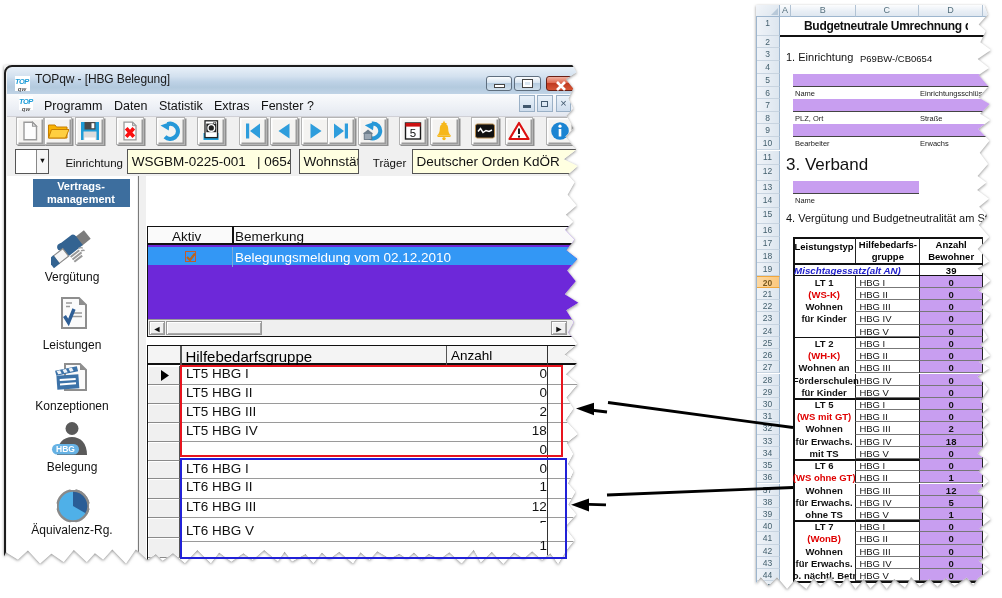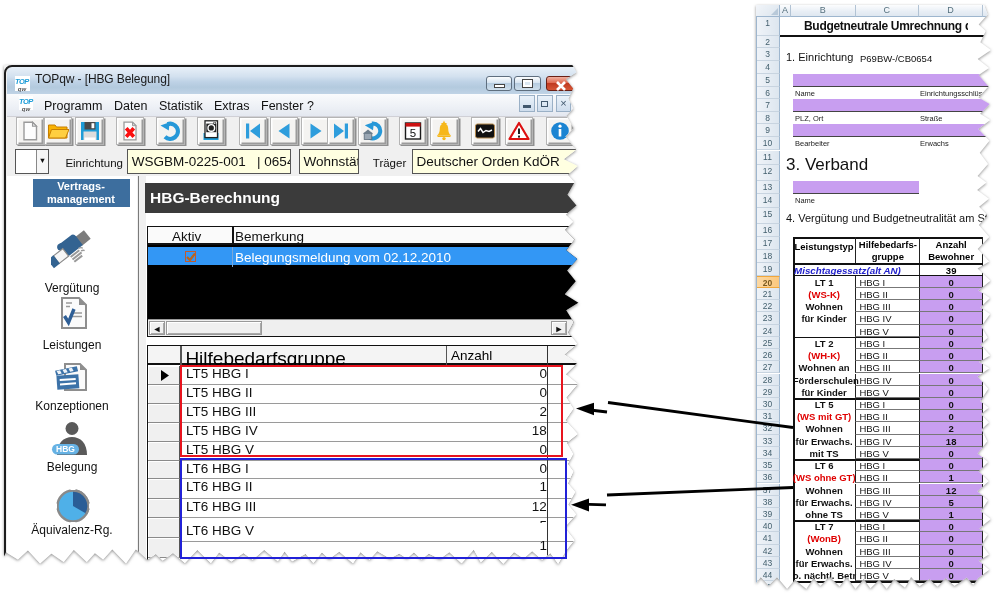--- a/index.html
+++ b/index.html
@@ -27,21 +27,21 @@
 .flabel { position:absolute; top:92.5px; font-size:11.5px; color:#111; }
 #sidebar { position:absolute; left:3px; top:111.5px; width:130px; height:394px; background:#ffffff; }
 #sidehdr { position:absolute; left:28.5px; top:114px; width:97px; height:28px; background:#3d6e9e;
   color:#fff; font-weight:bold; font-size:11px; text-align:center; line-height:13px; padding-top:1.5px; }
 .slabel { position:absolute; width:130px; left:3px; text-align:center; font-size:12px; color:#111; }
 #vsep1 { position:absolute; left:133.5px; top:111.5px; width:1.5px; height:394px; background:#7a7a7a; }
 #vsep2 { position:absolute; left:142px; top:111.5px; width:1.5px; height:394px; background:#7a7a7a; }
 #main { position:absolute; left:142px; top:111.5px; width:438px; height:394.5px; background:#ffffff; }
 #hbgbar { position:absolute; left:141px; top:118.5px; width:439px; height:30px; background:#3b3b3b; }
 #hbgbar span { position:absolute; left:5px; top:6px; color:#fff; font-weight:bold; font-size:15.5px; }
-#table1 { position:absolute; left:142.9px; top:161px; width:437px; height:111px; background:#000000; border:1.5px solid #111; }
+#table1 { position:absolute; left:142.9px; top:161px; width:437px; height:111px; background:#6d28d9; border:1.5px solid #111; }
 #t1hdr { position:absolute; left:0; top:0; width:100%; height:18px; background:#fafafa; border-bottom:2px solid #111; font-size:13.5px; color:#111; }
 #t1row { position:absolute; left:0; top:20.5px; width:100%; height:18px; background:#3397f5; }
 #t1scroll { position:absolute; left:0; bottom:0; width:100%; height:16.5px; background:#efefef; border-top:1px solid #999; }
 .sbtn { position:absolute; top:0.5px; width:16px; height:14.5px; background:#f0f0f0; border:1px solid #999;
   box-shadow:inset 1px 1px 0 #fff, inset -1px -1px 0 #aaa; font-size:9px; text-align:center; line-height:14px; color:#111; }
 #table2 { position:absolute; left:142.9px; top:280.3px; width:437px; height:226px; background:#fff; border-left:1.5px solid #111; border-top:1.5px solid #111; }
 .t2sel { position:absolute; left:0px; width:32.5px; background:#f0f0f0; border-bottom:1px solid #8a8a8a; border-right:1px solid #555; box-shadow:inset 1px 1px 0 #fff; }
 .t2cell { position:absolute; left:33.5px; width:403px; border-bottom:1px solid #9a9a9a; font-size:13.5px; color:#111; padding:1px 0 0 4.5px; line-height:13.5px; background:#fff; }
 .t2val { position:absolute; left:299px; width:100px; text-align:right; font-size:13.5px; color:#111; padding-top:1px; line-height:13.5px; }
 #xl { position:absolute; left:756px; top:5px; width:246px; height:590px; background:#fff; clip-path:polygon(0px 0px, 228.141681643827px 0px, 231.7px 9.5px, 222.7px 19.5px, 229.8px 25.9px, 224.4px 37.3px, 235.0px 44.9px, 221.7px 53.9px, 233.1px 63.0px, 222.7px 70.0px, 232.5px 81.6px, 222.5px 92.4px, 233.7px 98.9px, 224.2px 108.7px, 234.3px 114.9px, 222.3px 124.0px, 233.5px 135.7px, 223.8px 147.7px, 232.1px 158.9px, 221.6px 171.0px, 230.5px 177.6px, 221.2px 185.0px, 233.0px 193.8px, 223.2px 201.8px, 231.6px 210.3px, 222.9px 220.1px, 233.3px 232.0px, 221.7px 244.0px, 233.3px 256.5px, 221.6px 263.5px, 234.5px 275.8px, 222.3px 285.5px, 234.1px 292.9px, 224.3px 302.6px, 234.2px 309.0px, 225.1px 321.4px, 231.9px 332.7px, 224.2px 339.6px, 234.3px 350.6px, 222.8px 356.9px, 233.5px 363.2px, 221.5px 371.4px, 232.4px 383.7px, 224.1px 396.2px, 232.9px 402.7px, 224.7px 408.9px, 233.0px 417.6px, 225.4px 424.6px, 231.4px 436.2px, 221.5px 448.5px, 232.2px 456.9px, 222.6px 466.3px, 232.7px 476.2px, 221.3px 486.2px, 232.0px 495.5px, 224.5px 506.2px, 234.9px 514.1px, 223.1px 523.5px, 231.9px 529.6px, 225.5px 539.4px, 233.1px 549.4px, 222.7px 555.8px, 233.3px 564.8px, 222.3px 573.1px, 217.2px 579.9px, 210.8px 572.5px, 198.5px 581.1px, 189.6px 572.9px, 181.5px 581.7px, 173.5px 573.9px, 163.6px 581.3px, 155.1px 572.0px, 149.0px 582.7px, 138.2px 574.1px, 130.7px 584.0px, 123.2px 574.7px, 114.4px 583.4px, 107.7px 574.1px, 99.5px 584.1px, 90.7px 571.7px, 83.6px 581.5px, 73.4px 571.5px, 64.4px 580.9px, 57.6px 573.1px, 50.4px 584.0px, 38.9px 574.7px, 31.1px 584.0px, 21.0px 571.9px, 12.7px 580.4px, 4.8px 571.9px, 0px 578px); }
@@ -233,21 +233,21 @@
 <g transform="rotate(-38 23 20)">
 <rect x="32" y="10.5" width="11" height="11" fill="#7d7d7d"></rect>
 <path d="M13.5 10 Q13.5 6.5 17 6.5 L29 6.5 Q33 6.5 33 10.5 L33 21.5 L17 21.5 Q13.5 21.5 13.5 18 Z" fill="#336391"></path>
 <path d="M17 6.5 Q13 4.5 11 8 Q9.5 11 13.5 13" fill="#336391"></path>
 <rect x="3" y="12" width="12" height="9.5" fill="#f6f6f6" stroke="#8a8a8a" stroke-width="1.2"></rect>
 <rect x="-4" y="11.5" width="7.5" height="10.5" fill="#336391"></rect>
 <path d="M16 23.5 h11 M16 26.5 h11.5 M16 29.5 h10" stroke="#9a9a9a" stroke-width="2" fill="none"></path>
 <path d="M27.5 21.5 q3 0.5 3.5 2.5 M28 25 q2.5 0.5 3 2" stroke="#9a9a9a" stroke-width="1.4" fill="none"></path>
 </g>
         </svg>
-  <div class="slabel" style="top:216px">Vergütung</div>
+  <div class="slabel" style="top:205px">Vergütung</div>
   <svg width="30" height="34" viewBox="0 0 30 34" style="position:absolute;left:55px;top:231.5px">
 <path d="M3 2 L20 2 L27 9 L27 32 L3 32 Z" fill="#fbfbfb" stroke="#8e8e8e" stroke-width="2"></path>
 <path d="M20 2 L20 9 L27 9 Z" fill="#8e8e8e"></path>
 <path d="M7 7 h6 M7 10.5 h4" stroke="#9a9a9a" stroke-width="1.6"></path>
 <path d="M13 17 h10 M13 20.5 h10" stroke="#9a9a9a" stroke-width="1.6"></path>
 <path d="M5.5 20 L9.5 26.5 L15 13" fill="none" stroke="#2f5f96" stroke-width="3.4"></path>
 </svg>
   <div class="slabel" style="top:273px">Leistungen</div>
   <svg width="34" height="34" viewBox="0 0 34 34" style="position:absolute;left:51px;top:297px">
 <path d="M10 2 L25 2 L31 8 L31 28 L10 28 Z" fill="#fbfbfb" stroke="#8e8e8e" stroke-width="2"></path>
@@ -272,23 +272,20 @@
 <circle cx="19" cy="19" r="15.5" fill="#4fb0e8" stroke="#8a8a8a" stroke-width="2.4"></circle>
 <path d="M19 19 L19 3.5 A 15.5 15.5 0 0 1 32.4 26.7 Z" fill="#2a5d96"></path>
 <path d="M19 3.5 A 15.5 15.5 0 0 1 32.4 26.7" fill="none" stroke="#8a8a8a" stroke-width="2.4"></path>
 <rect x="16.5" y="0" width="5" height="3" fill="#fff"></rect>
 <rect x="16.5" y="35" width="5" height="3" fill="#fff"></rect>
 <rect x="0" y="16.5" width="3" height="5" fill="#fff"></rect>
 <rect x="35" y="16.5" width="3" height="5" fill="#fff"></rect>
 </svg>
   <div class="slabel" style="top:458.5px">Äquivalenz-Rg.</div>
 
-  <div id="hbgbar">
-          <span>HBG-Berechnung</span>
-        </div>
 
   <div id="table1">
     <div id="t1hdr">
             <span style="position:absolute;left:24px;top:2px">Aktiv</span>
             <span style="position:absolute;left:87px;top:2px">Bemerkung</span>
       <div style="position:absolute;left:84.5px;top:0;width:1.5px;height:18px;background:#111"></div>
           </div>
     <div id="t1row">
       <div style="position:absolute;left:36.7px;top:3.5px;width:11.5px;height:11.5px;border:1.5px solid #c05a30;"></div>
       <svg width="10" height="9" viewBox="0 0 10 9" style="position:absolute;left:38.5px;top:5.5px">
@@ -302,39 +299,38 @@
       <div style="position:absolute;left:18px;top:0.5px;width:96px;height:14.5px;background:#f0f0f0;border:1px solid #999;box-shadow:inset 1px 1px 0 #fff, inset -1px -1px 0 #aaa;"></div>
       <div class="sbtn" style="left:403px">►</div>
     </div>
   </div>
 
   <div id="table2">
     <div style="position:absolute;left:0;top:0;width:436px;height:19px;background:#f4f4f4;border-bottom:2px solid #111;">
       <div style="position:absolute;left:32.5px;top:0;width:1.5px;height:19px;background:#555"></div>
       <div style="position:absolute;left:298px;top:0;width:1.5px;height:19px;background:#555"></div>
       <div style="position:absolute;left:399px;top:0;width:1.5px;height:19px;background:#555"></div>
-      <span style="position:absolute;left:37.5px;top:2px;font-size:19px">Hilfebedarfsgruppe</span>
+      <span style="position:absolute;left:37.5px;top:2px;font-size:15px">Hilfebedarfsgruppe</span>
       <span style="position:absolute;left:303px;top:2px;font-size:13.5px">Anzahl</span>
     </div>
     <div class="t2sel" style="top:20.7px;height:19.0px"><svg width="8" height="11" viewBox="0 0 8 11" style="margin:4px 0 0 13px">
               <path d="M0 0 L8 5.5 L0 11 Z" fill="#000"></path>
             </svg></div>
 <div class="t2cell" style="top:20.7px;height:19.0px">LT5 HBG I</div>
 <div class="t2val" style="top:20.7px;height:19.0px">0</div>
 <div class="t2sel" style="top:39.7px;height:19.0px"></div>
 <div class="t2cell" style="top:39.7px;height:19.0px">LT5 HBG II</div>
 <div class="t2val" style="top:39.7px;height:19.0px">0</div>
 <div class="t2sel" style="top:58.7px;height:19.0px"></div>
 <div class="t2cell" style="top:58.7px;height:19.0px">LT5 HBG III</div>
 <div class="t2val" style="top:58.7px;height:19.0px">2</div>
 <div class="t2sel" style="top:77.7px;height:19.0px"></div>
 <div class="t2cell" style="top:77.7px;height:19.0px">LT5 HBG IV</div>
 <div class="t2val" style="top:77.7px;height:19.0px">18</div>
 <div class="t2sel" style="top:96.7px;height:18.3px"></div>
-<div class="t2cell" style="top:96.7px;height:18.3px">LT5 HBG V</div>
 <div class="t2val" style="top:96.7px;height:18.3px">0</div>
 <div class="t2sel" style="top:115.0px;height:18.1px"></div>
 <div class="t2cell" style="top:115.0px;height:18.1px">LT6 HBG I</div>
 <div class="t2val" style="top:115.0px;height:18.1px">0</div>
 <div class="t2sel" style="top:133.1px;height:19.8px"></div>
 <div class="t2cell" style="top:133.1px;height:19.8px">LT6 HBG II</div>
 <div class="t2val" style="top:133.1px;height:19.8px">1</div>
 <div class="t2sel" style="top:152.9px;height:19.7px"></div>
 <div class="t2cell" style="top:152.9px;height:19.7px">LT6 HBG III</div>
 <div class="t2val" style="top:152.9px;height:19.7px">12</div>

